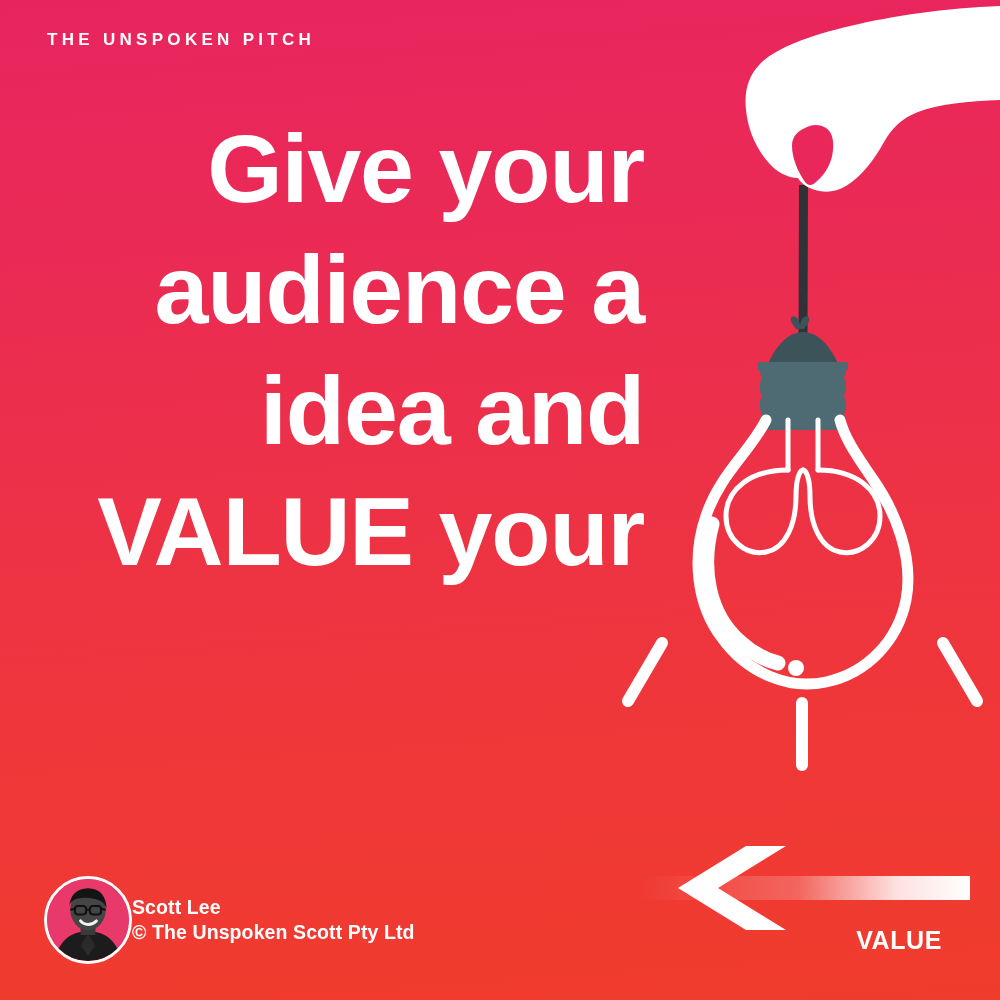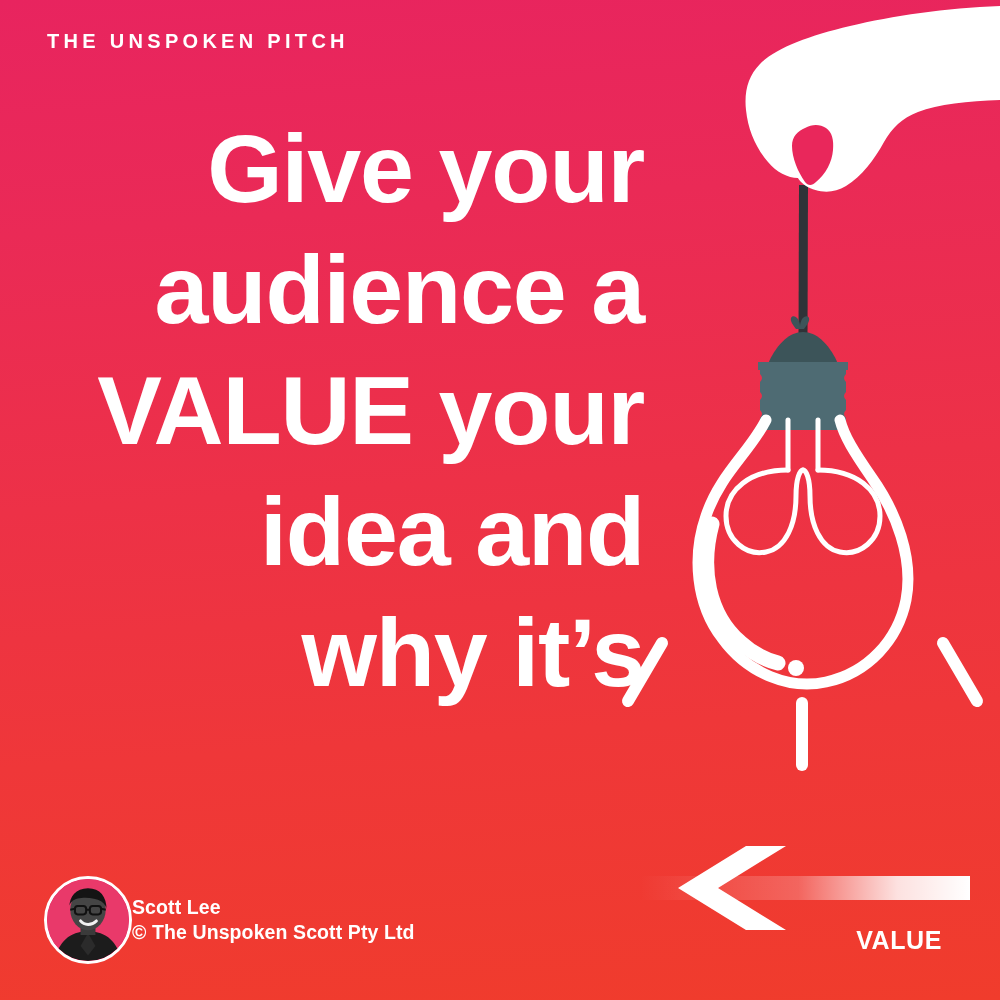--- a/index.html
+++ b/index.html
@@ -17,21 +17,21 @@
     overflow: hidden;
     font-family: "Liberation Sans", sans-serif;
     background: linear-gradient(176deg, #e8245f 0%, #ea2a56 22%, #ed3147 48%, #ef3739 72%, #f03c2c 100%);
   }
 
   
   .brand {
     position: absolute;
     left: 47px;
     top: 31px;
-    font-size: 20px;
+    font-size: 17px;
     font-weight: 700;
     letter-spacing: 4.3px;
     color: #ffffff;
     text-transform: uppercase;
     white-space: nowrap;
     line-height: 1;
   }
 
   
   .headline {
@@ -115,23 +115,22 @@
 </head>
 <body>
 
 <div class="card">
 
   <div class="brand">THE UNSPOKEN PITCH</div>
 
   <div class="headline">
     <span class="line">Give your</span>
     <span class="line">audience a</span>
+    <span class="line">idea and</span>
     <span class="line">VALUE your</span>
-    <span class="line">idea and</span>
-    <span class="line">why it’s</span>
   </div>
 
   <div class="illustration">
     <svg viewBox="0 0 400 800" xmlns="http://www.w3.org/2000/svg">
 
       <path d="M203.5 185 L203 340" stroke="#2f3338" stroke-width="9" fill="none" stroke-linecap="butt"></path>
 
       <g>
         <path fill="#ffffff" d="
           M400 6

